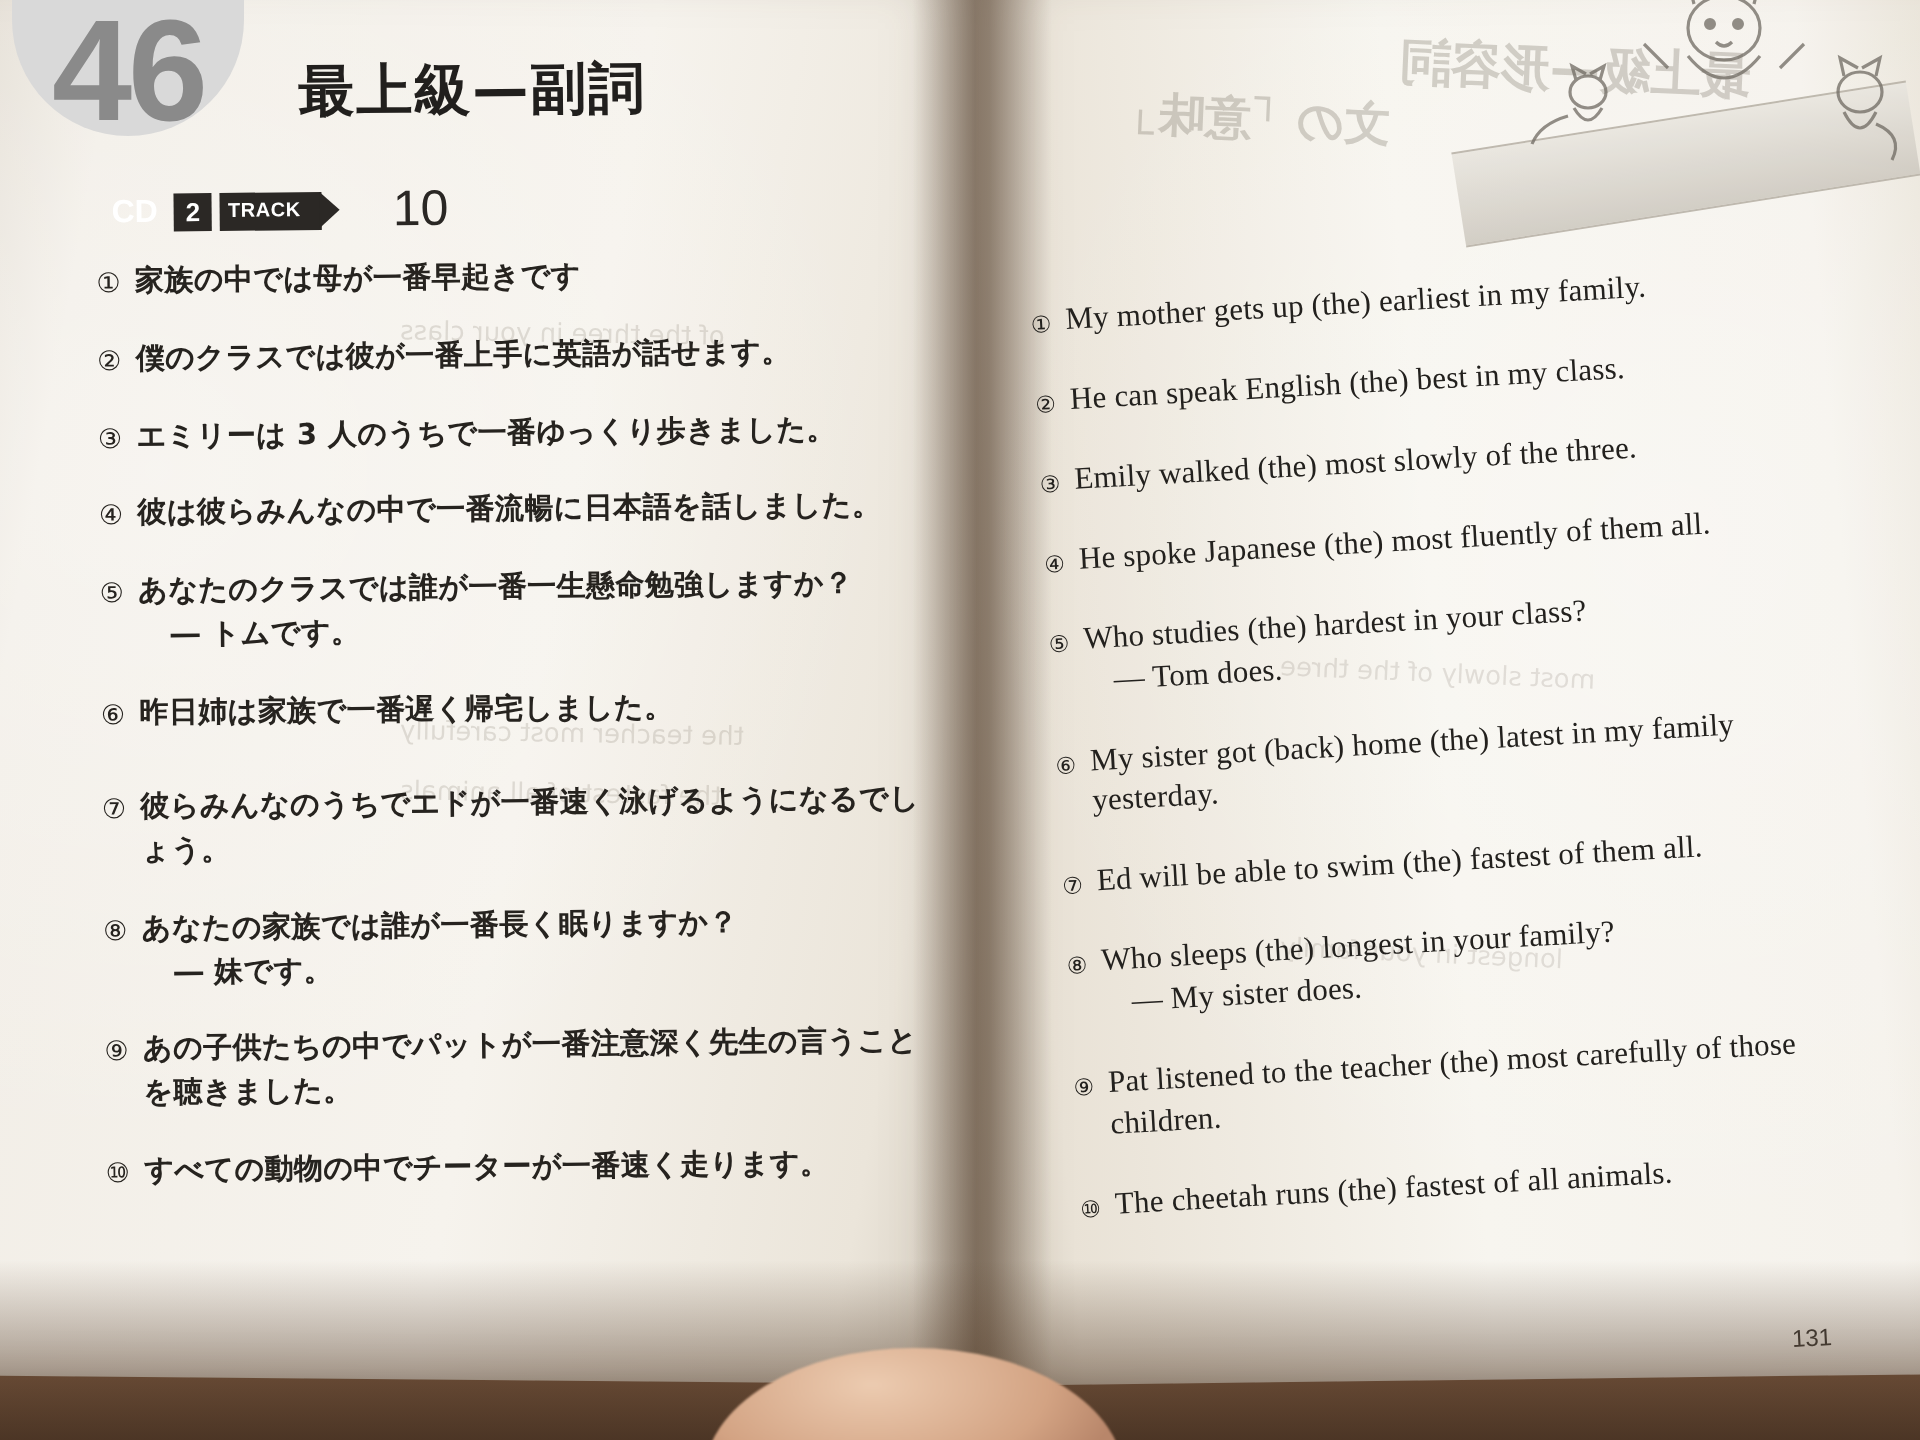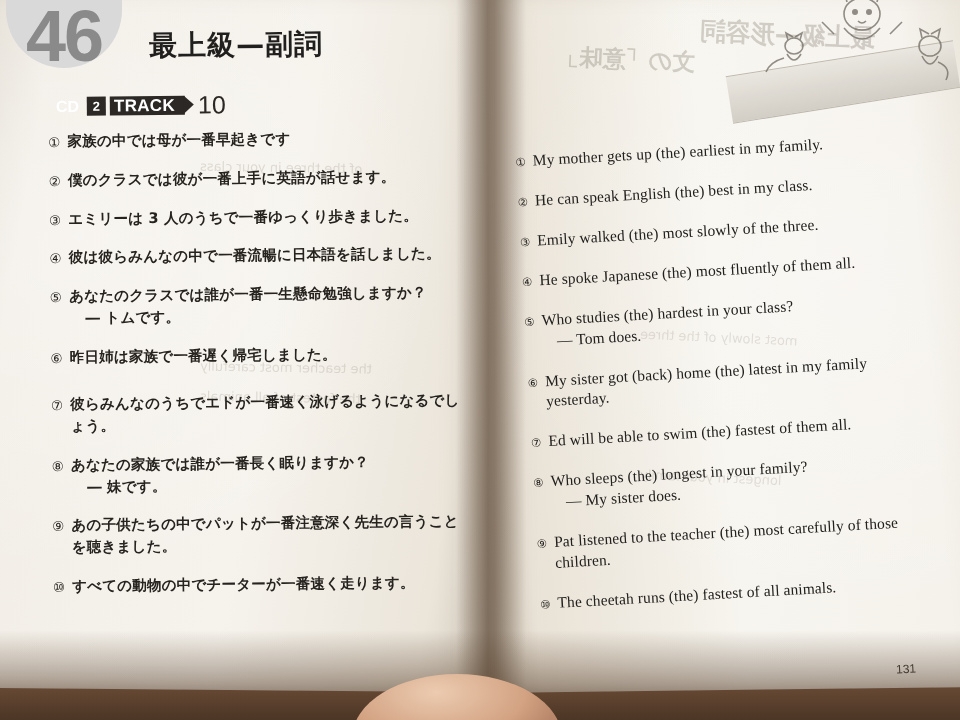--- a/index.html
+++ b/index.html
@@ -161,36 +161,36 @@
     margin-left: 4px;
   }
   .cd-track {
     position: relative;
     display: inline-flex;
     align-items: center;
     height: 19px;
     padding: 0 10px 0 4px;
     background: #2b2825;
     color: #fff;
-    font-size: 17px;
+    font-size: 10px;
     font-weight: bold;
     letter-spacing: .3px;
   }
   .cd-track::after {
     content: "";
     position: absolute;
     right: -9px; top: 0;
     border-top: 9.5px solid transparent;
     border-bottom: 9.5px solid transparent;
     border-left: 10px solid #2b2825;
   }
   .cd-num {
     font-size: 25px;
     font-weight: 500;
-    margin-left: 9px;
+    margin-left: 32px;
     color: #2a2724;
   }
 
   ol.jp-list, ol.en-list {
     list-style: none;
     margin: 0;
     padding: 0;
   }
   .jp-item {
     display: flex;

